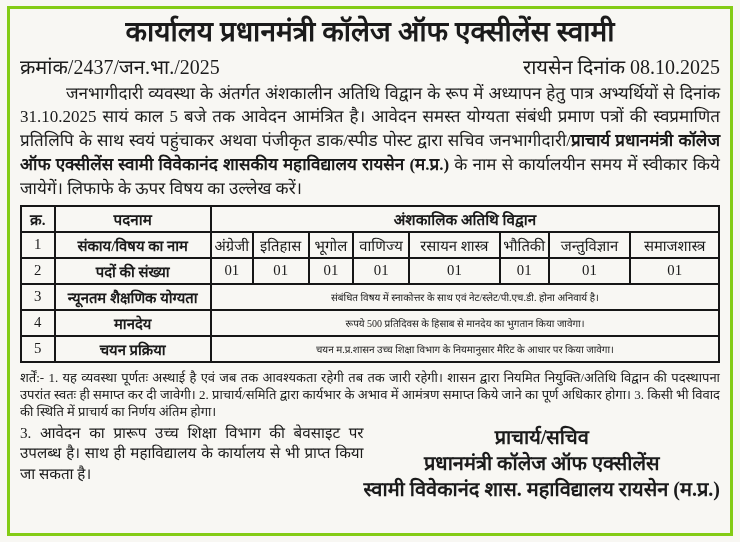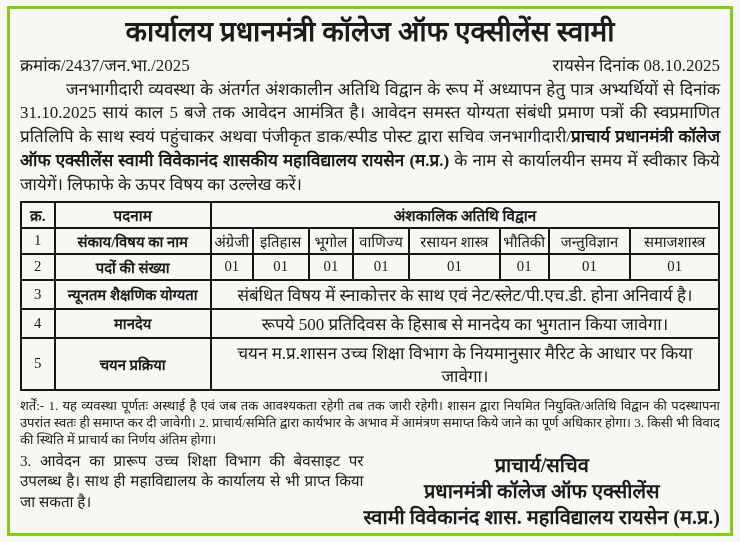--- a/index.html
+++ b/index.html
@@ -29,21 +29,21 @@
     font-weight: bold;
     font-size: 28px;
     line-height: 1.2;
     letter-spacing: 0px;
     margin: 2px 0 2px 0;
   }
   .meta-row {
     display: flex;
     justify-content: space-between;
     align-items: baseline;
-    font-size: 17px;
+    font-size: 20px;
     margin: 4px 0 0 0;
   }
   .intro {
     margin: 2px 0 4px 0;
     font-size: 17px;
     line-height: 1.4;
     text-align: justify;
     text-indent: 46px;
   }
   .intro b { font-weight: bold; }
@@ -56,21 +56,21 @@
   }
   table.notice th, table.notice td {
     border: 2px solid #161616;
     text-align: center;
     vertical-align: middle;
     padding: 2px 2px;
     overflow: hidden;
   }
   table.notice th { font-weight: bold; font-size: 15.2px; }
   td.row-label { font-weight: bold; }
-  td.detail-cell { font-size: 17px; }
+  td.detail-cell { font-size: 10px; }
   .terms {
     font-size: 13px;
     line-height: 1.34;
     text-align: justify;
     margin: 6px 0 0 0;
   }
   .bottom-row {
     display: flex;
     margin-top: 2px;
     align-items: flex-start;

